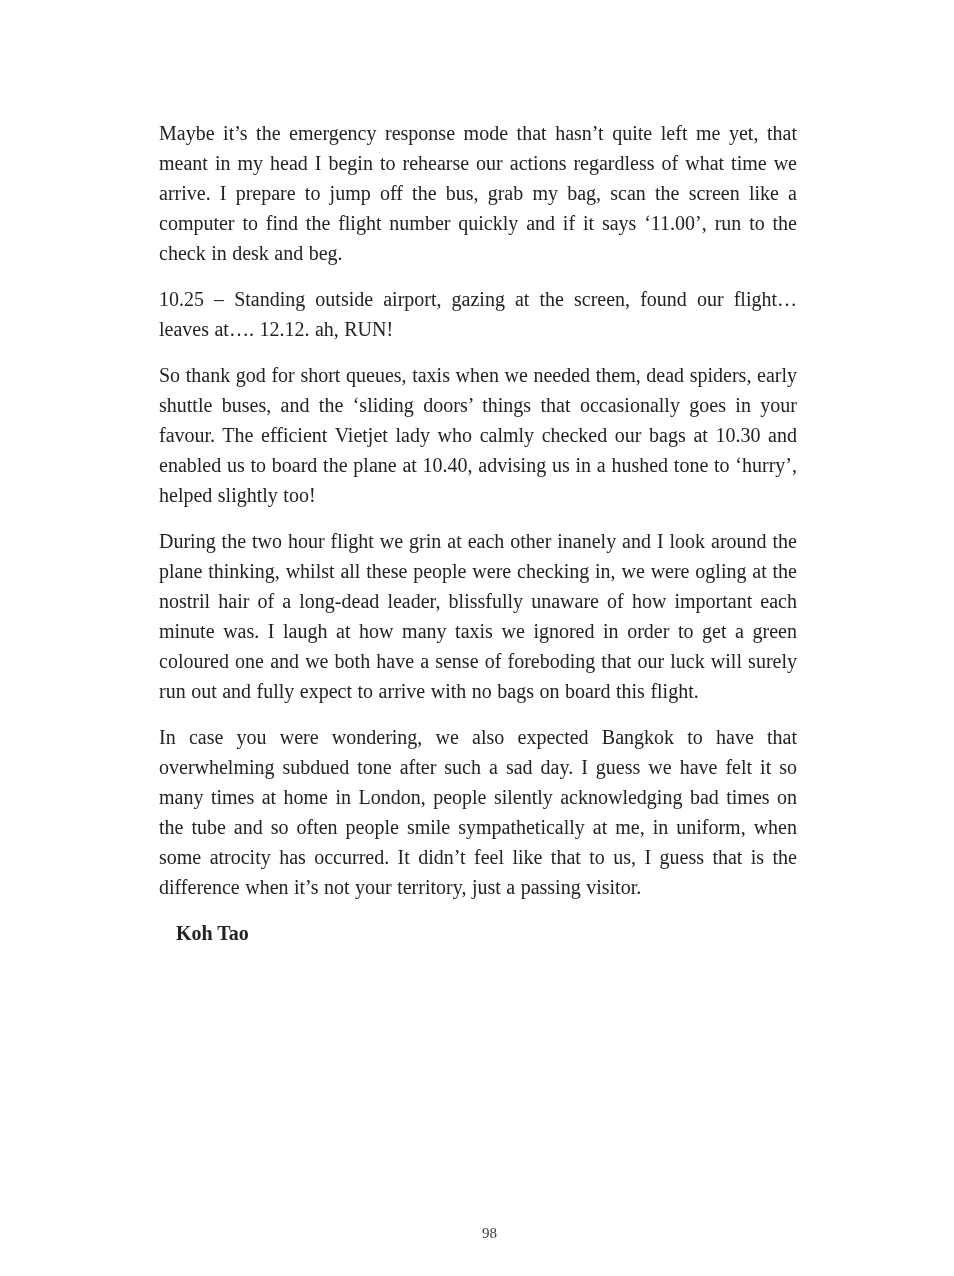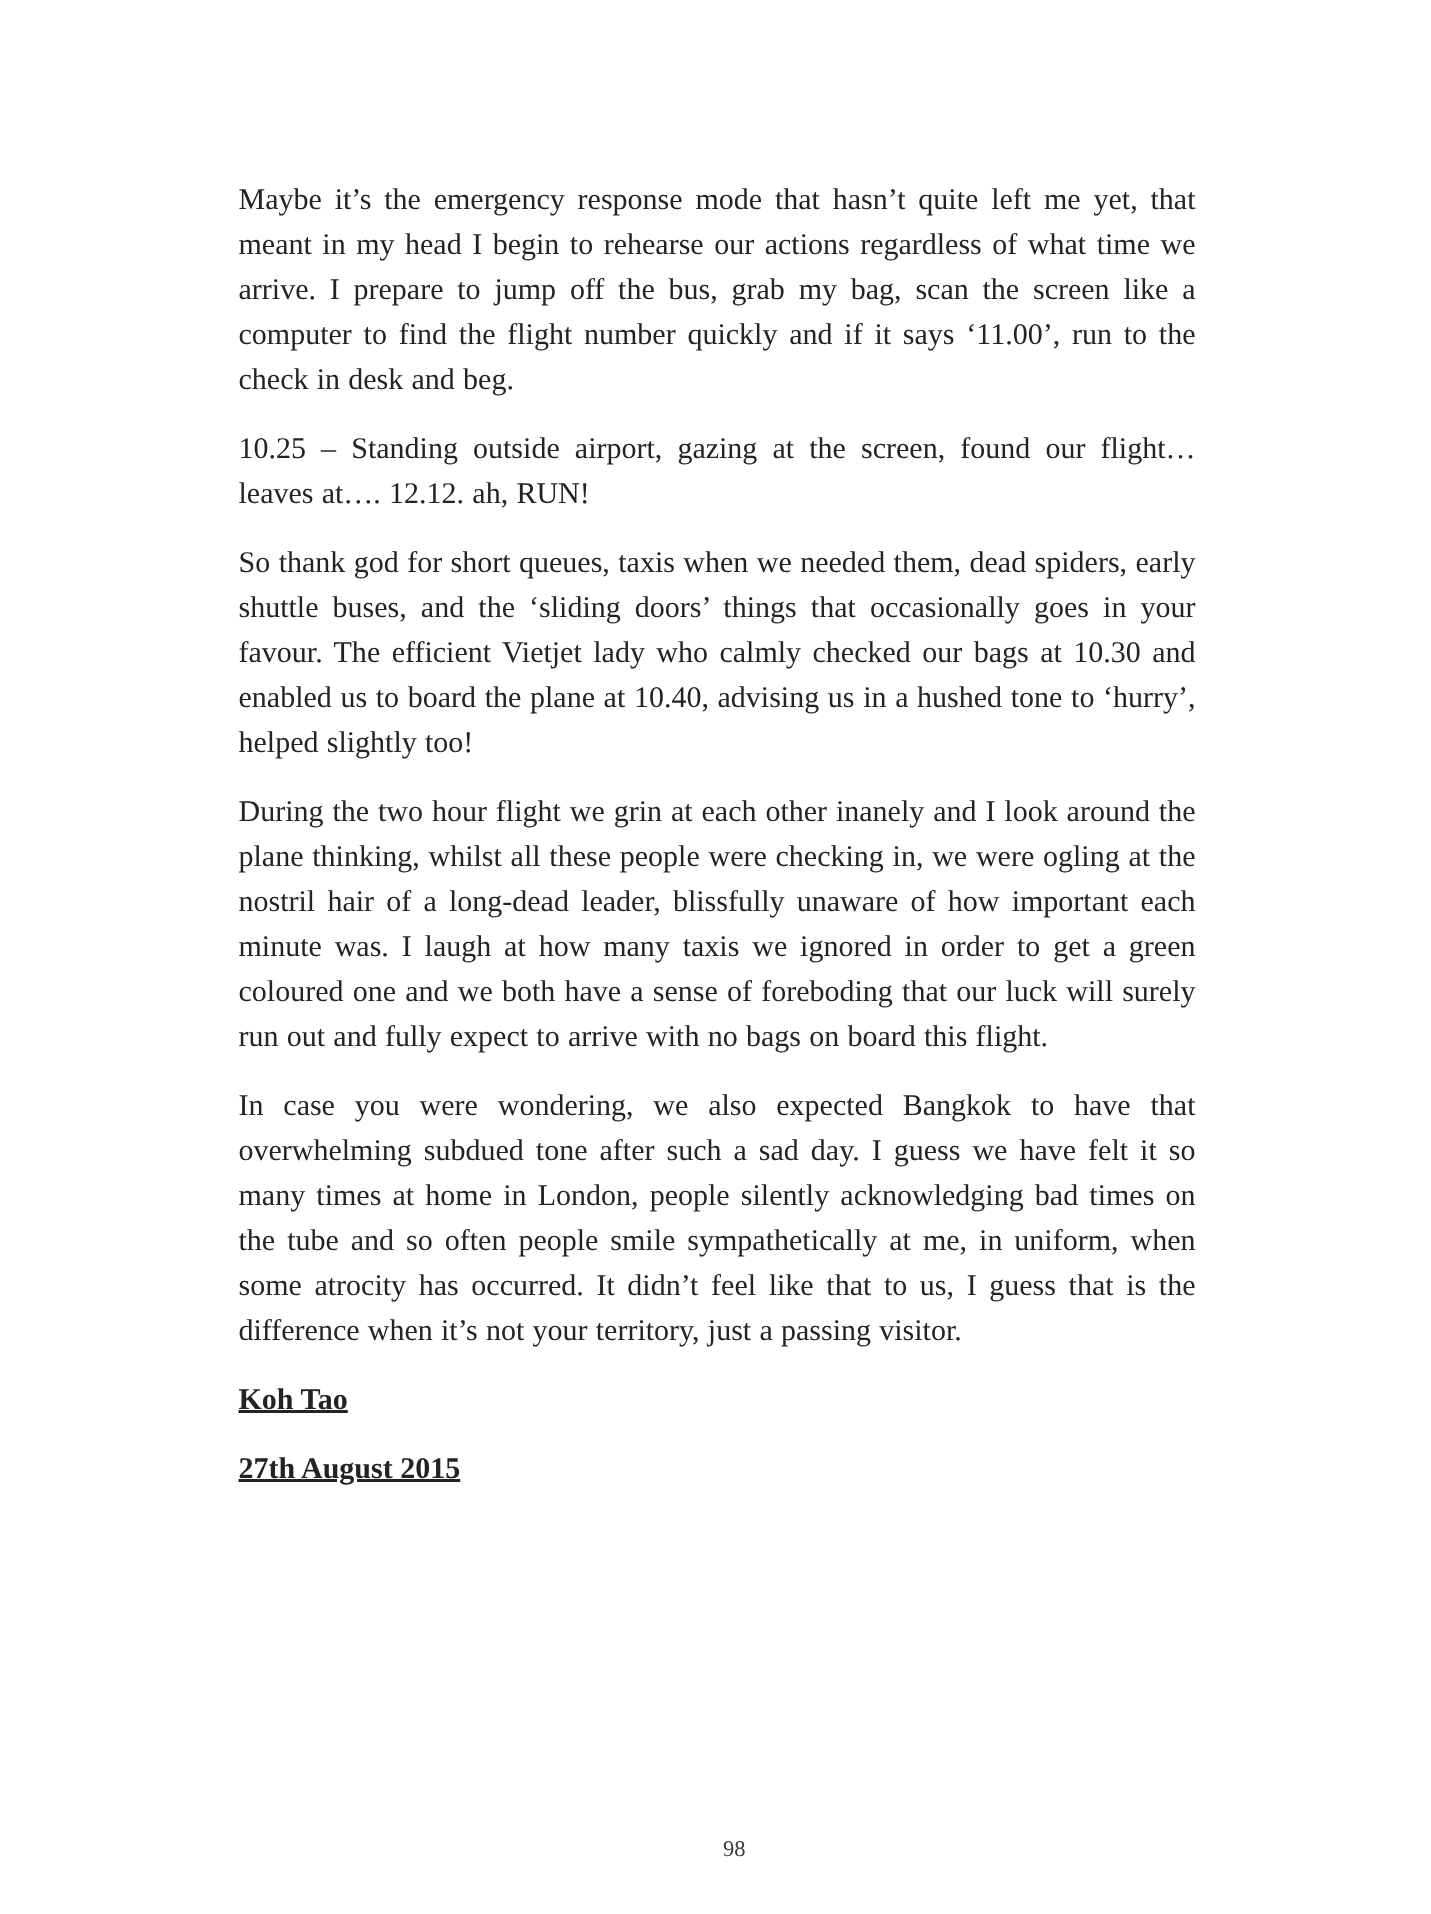--- a/index.html
+++ b/index.html
@@ -28,22 +28,21 @@
       line-height: 30px;
       text-align: justify;
       margin: 0 0 16px 0;
       word-spacing: 0.5px;
     }
     .signoff {
       font-size: 20px;
       line-height: 30px;
       font-weight: bold;
       text-align: left;
-      margin: 0 0 16px 0;
-      text-decoration: underline;
+      margin: 0 0 16px 17px;
     }
     .page-footer {
       position: absolute;
       left: 0;
       bottom: 34px;
       width: 100%;
       text-align: center;
       font-size: 15px;
       line-height: 18px;
       color: #3a3a3a;
@@ -53,16 +52,15 @@
 <body>
 
 <div class="page">
   <div class="content">
     <p class="para">Maybe it’s the emergency response mode that hasn’t quite left me yet, that meant in my head I begin to rehearse our actions regardless of what time we arrive. I prepare to jump off the bus, grab my bag, scan the screen like a computer to find the flight number quickly and if it says ‘11.00’, run to the check in desk and beg.</p>
     <p class="para">10.25 – Standing outside airport, gazing at the screen, found our flight… leaves at…. 12.12. ah, RUN!</p>
     <p class="para">So thank god for short queues, taxis when we needed them, dead spiders, early shuttle buses, and the ‘sliding doors’ things that occasionally goes in your favour. The efficient Vietjet lady who calmly checked our bags at 10.30 and enabled us to board the plane at 10.40, advising us in a hushed tone to ‘hurry’, helped slightly too!</p>
     <p class="para">During the two hour flight we grin at each other inanely and I look around the plane thinking, whilst all these people were checking in, we were ogling at the nostril hair of a long-dead leader, blissfully unaware of how important each minute was. I laugh at how many taxis we ignored in order to get a green coloured one and we both have a sense of foreboding that our luck will surely run out and fully expect to arrive with no bags on board this flight.</p>
     <p class="para">In case you were wondering, we also expected Bangkok to have that overwhelming subdued tone after such a sad day. I guess we have felt it so many times at home in London, people silently acknowledging bad times on the tube and so often people smile sympathetically at me, in uniform, when some atrocity has occurred. It didn’t feel like that to us, I guess that is the difference when it’s not your territory, just a passing visitor.</p>
     <p class="signoff">Koh Tao</p>
-    <p class="signoff">27th August 2015</p>
   </div>
   <div class="page-footer">98</div>
 </div>
 
 </body></html>

